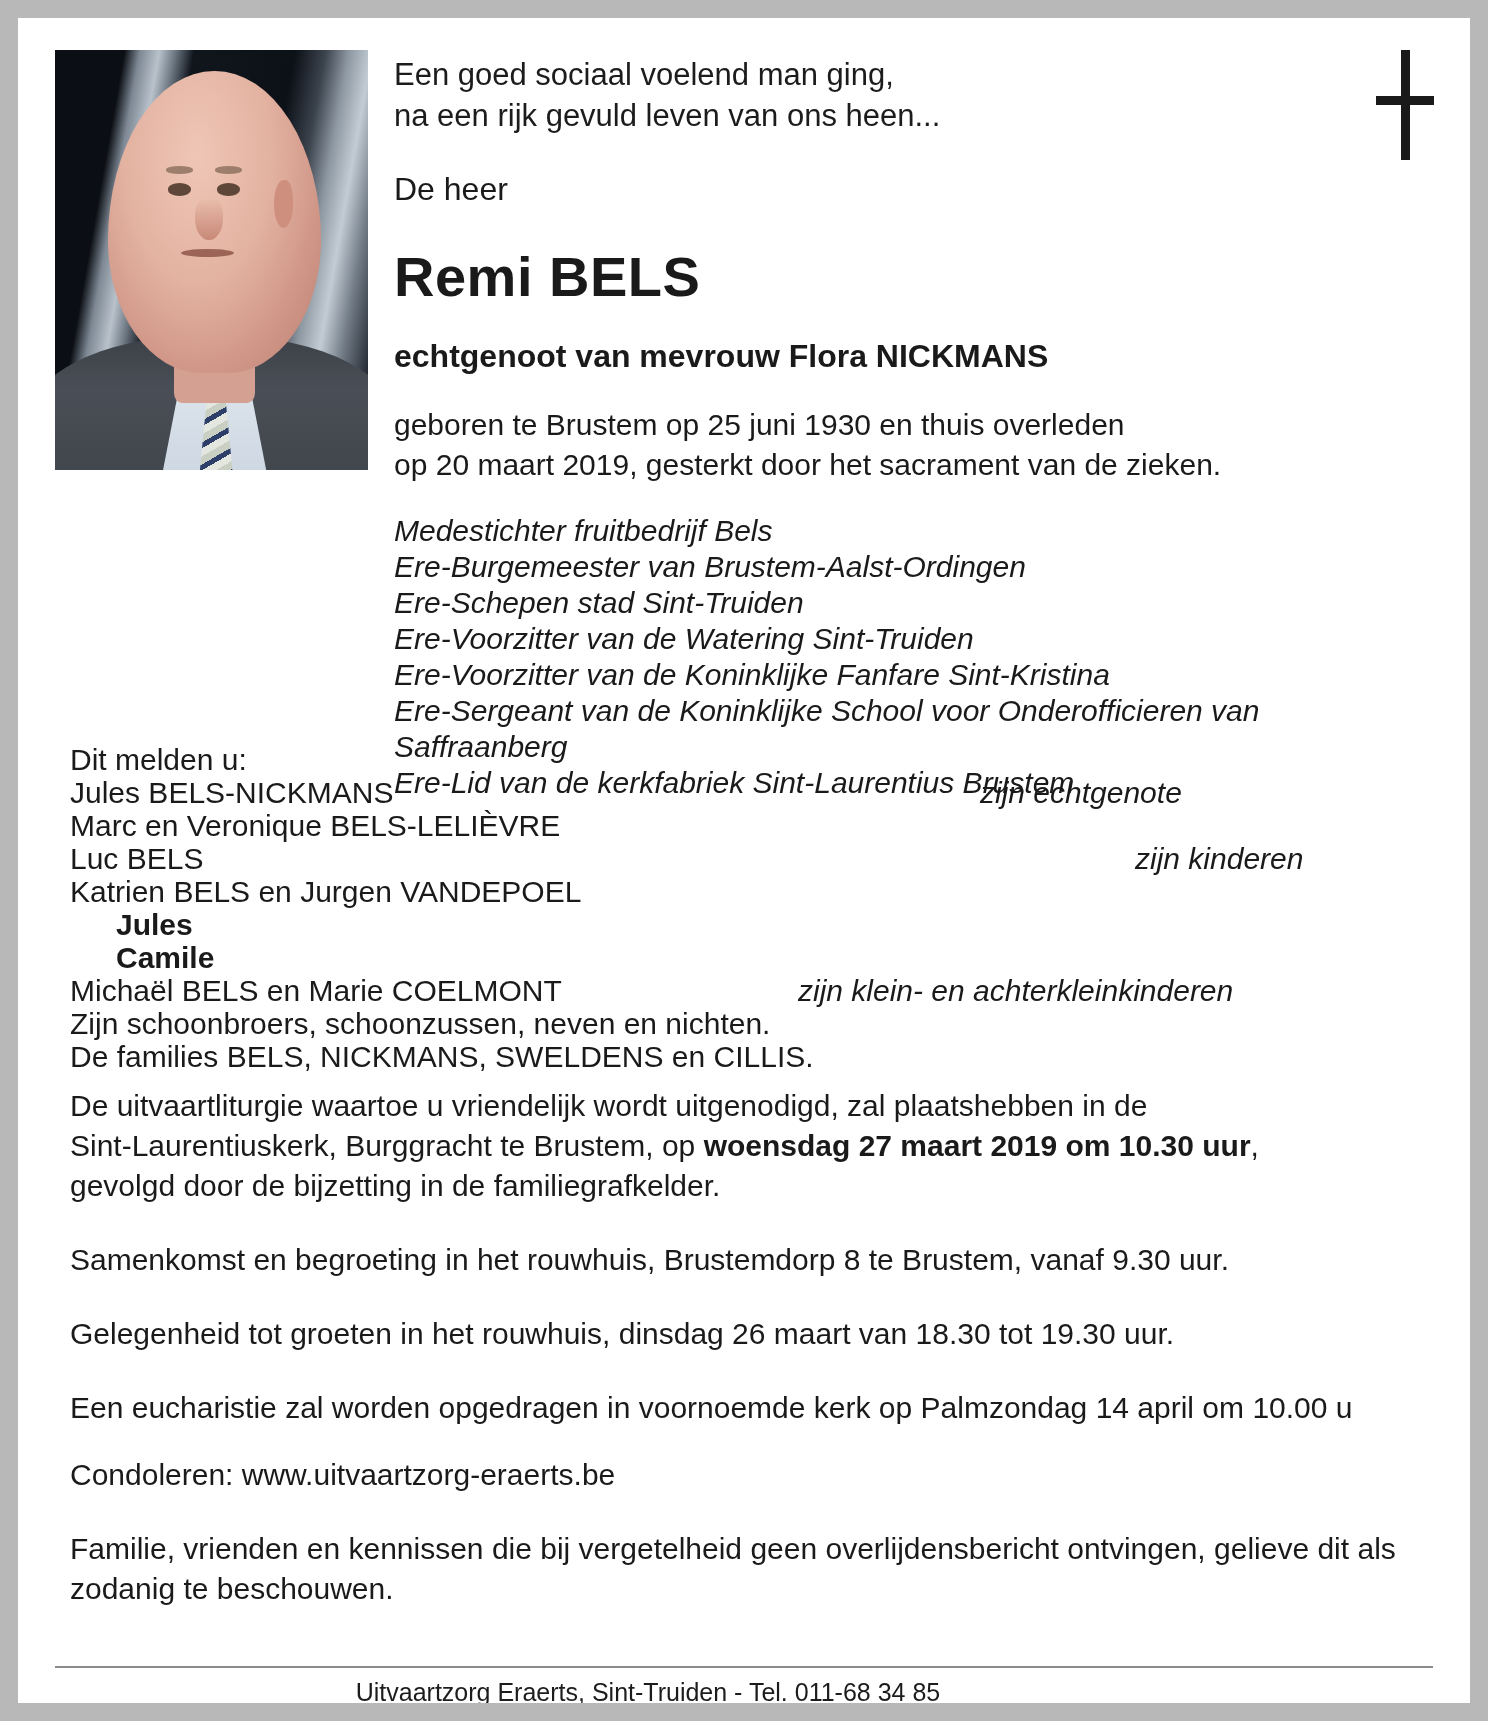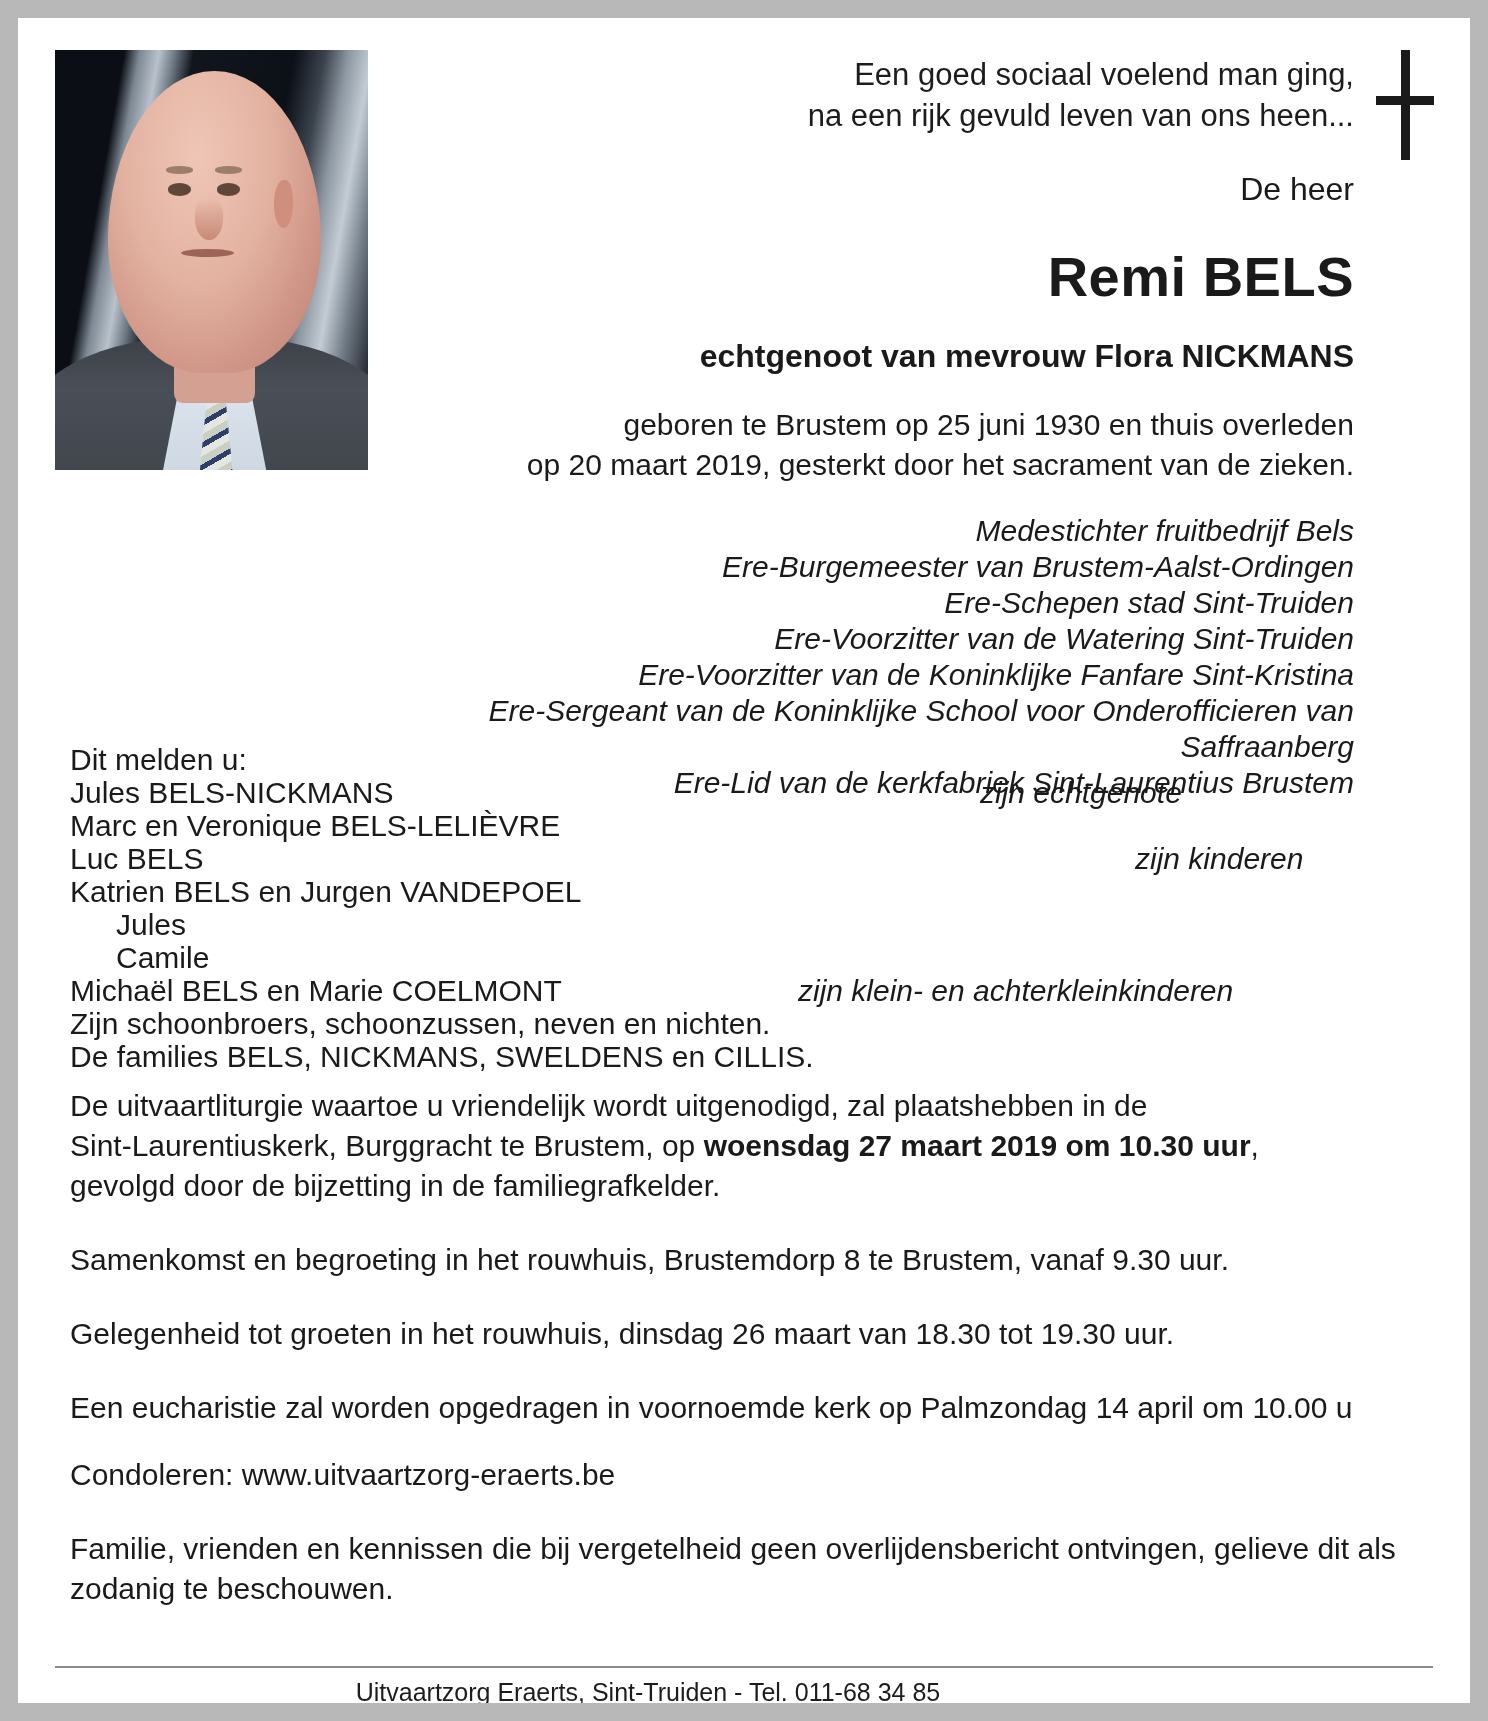--- a/index.html
+++ b/index.html
@@ -157,21 +157,21 @@
     height: 9px;
     background: #1a1a1a;
   }
 
   
   .top-block {
     position: absolute;
     left: 376px;
     top: 36px;
     width: 960px;
-    text-align: right;
+    text-align: left;
   }
   .intro {
     font-size: 31px;
     line-height: 41px;
     color: #1c1c1c;
   }
   .deheer {
     margin-top: 34px;
     font-size: 32px;
     line-height: 38px;
@@ -209,21 +209,21 @@
     width: 1350px;
     font-size: 30px;
     line-height: 33px;
   }
   .fam-row {
     position: relative;
     height: 33px;
     white-space: nowrap;
   }
   .fam-row .left { display: inline-block; }
-  .fam-row .left.indent { padding-left: 46px; }
+  .fam-row .left.indent { padding-left: 46px; font-weight: bold; }
   .fam-row .rel {
     position: absolute;
     top: 0;
     font-style: italic;
   }
   .rel-echtgenote { left: 910px; }
   .rel-kinderen   { left: 1065px; }
   .rel-klein      { left: 728px; }
 
   

